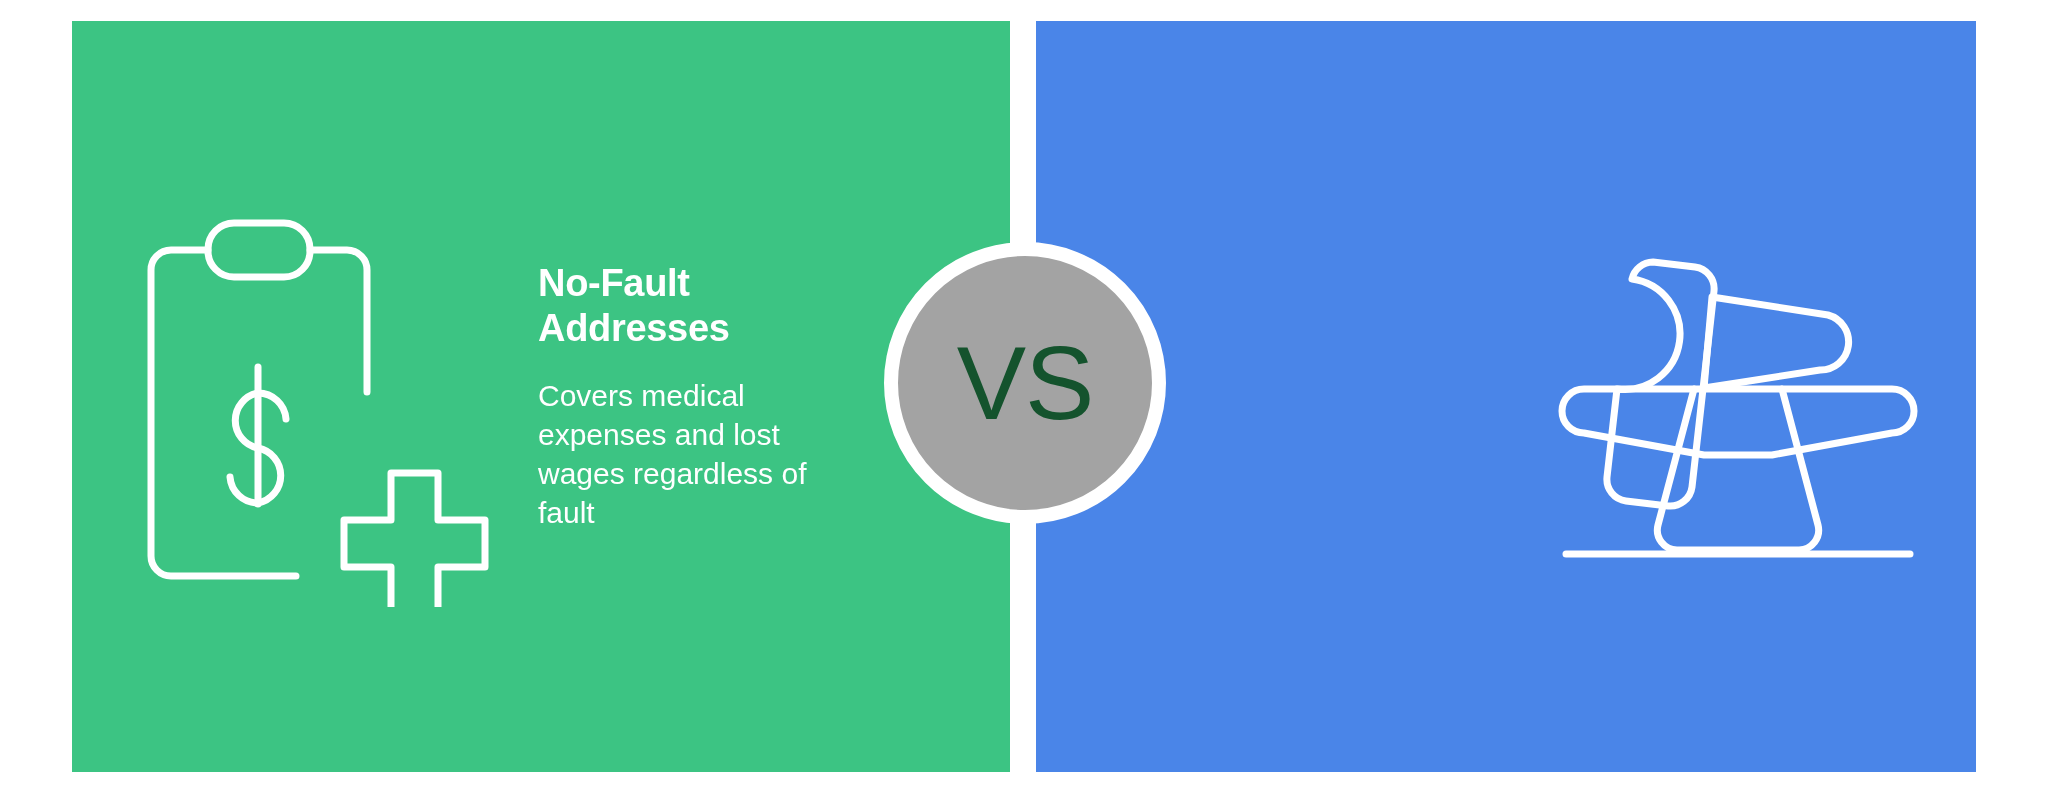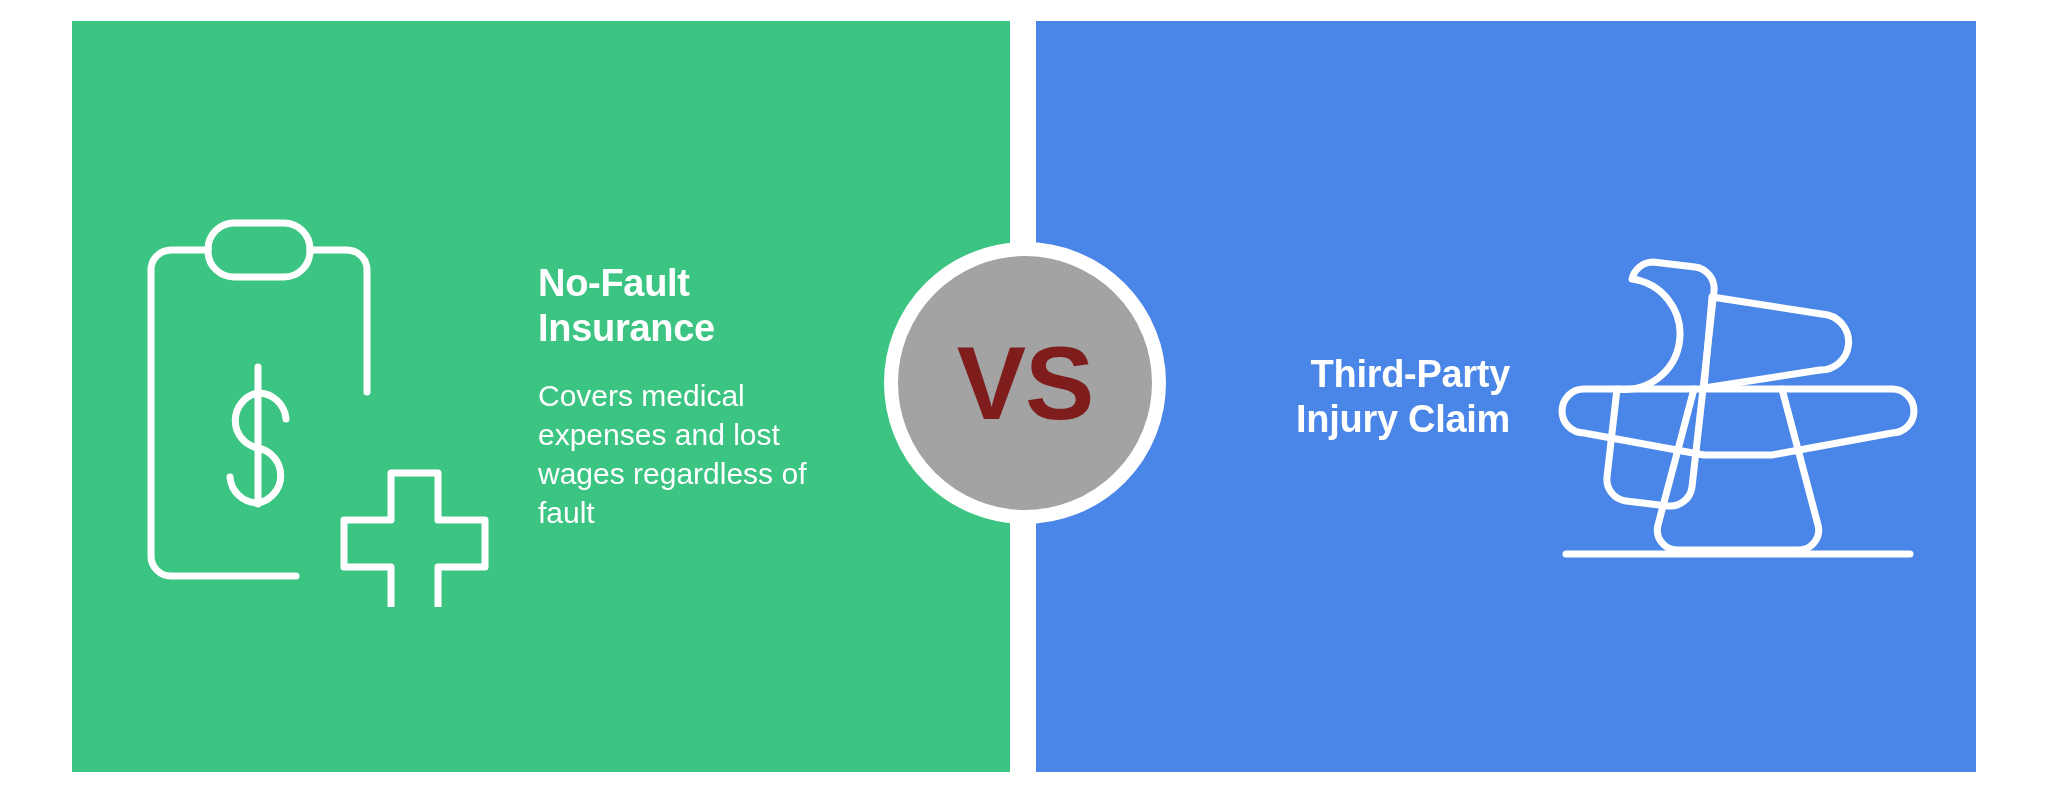--- a/index.html
+++ b/index.html
@@ -95,23 +95,23 @@
     background: #A3A3A3;
     border: 14px solid #ffffff;
     box-sizing: border-box;
     display: flex;
     align-items: center;
     justify-content: center;
     z-index: 5;
   }
 
   #vs-label {
-    color: #7f1d1d;
+    color: #14532d;
     font-size: 104px;
-    font-weight: bold;
+    font-weight: normal;
     letter-spacing: -1px;
     line-height: 1;
     user-select: none;
   }
 
   .line-icon {
     display: block;
   }
 </style>
 </head>
@@ -132,33 +132,31 @@
         <path d="M158 180 V317"></path>
 
         <path d="M186 232 a28 28 0 0 0 -28 -26 a28 28 0 0 0 0 55 a28 28 0 0 1 0 55 a28 28 0 0 1 -28 -26"></path>
 
         <path d="M268 228 H315 V275 H362 V322 H315 V369 H268 V322 H221 V275 H268 Z" transform="translate(23, 58)"></path>
       </svg>
     </div>
 
     <div class="text-box" id="text-left">
       <h2 class="card-title">No-Fault
-Insurance</h2>
+Addresses</h2>
       <p class="card-desc">Covers medical
 expenses and lost
 wages regardless of
 fault</p>
     </div>
   </div>
 
   <div class="panel" id="panel-right">
 
     <div class="text-box" id="text-right">
-      <h2 class="card-title">Third-Party
-Injury Claim</h2>
     </div>
 
     <div class="icon-box" id="icon-right">
       <svg class="line-icon" width="420" height="420" viewBox="0 0 420 420" fill="none" stroke="#ffffff" stroke-width="7" stroke-linecap="round" stroke-linejoin="round">
 
         <path d="M104 92
                  a22 22 0 0 1 21 -17
                  l42 5
                  a22 22 0 0 1 19 24
                  l-22 196

